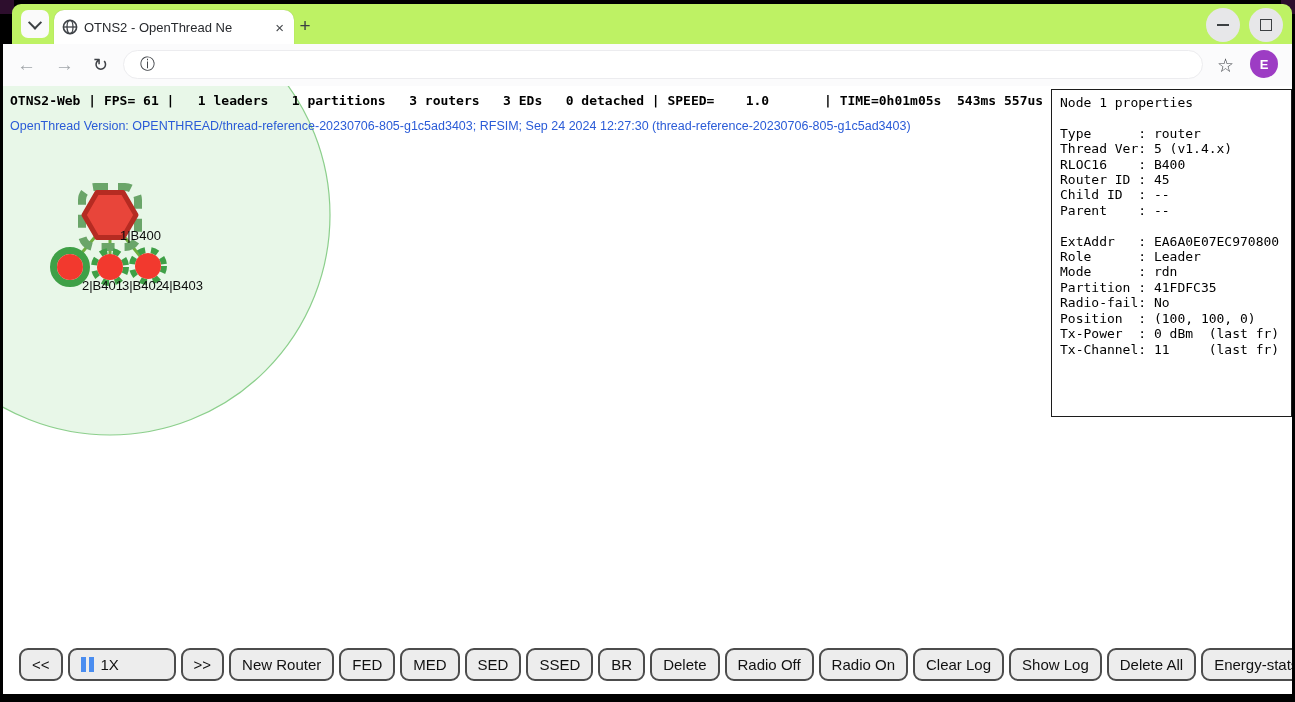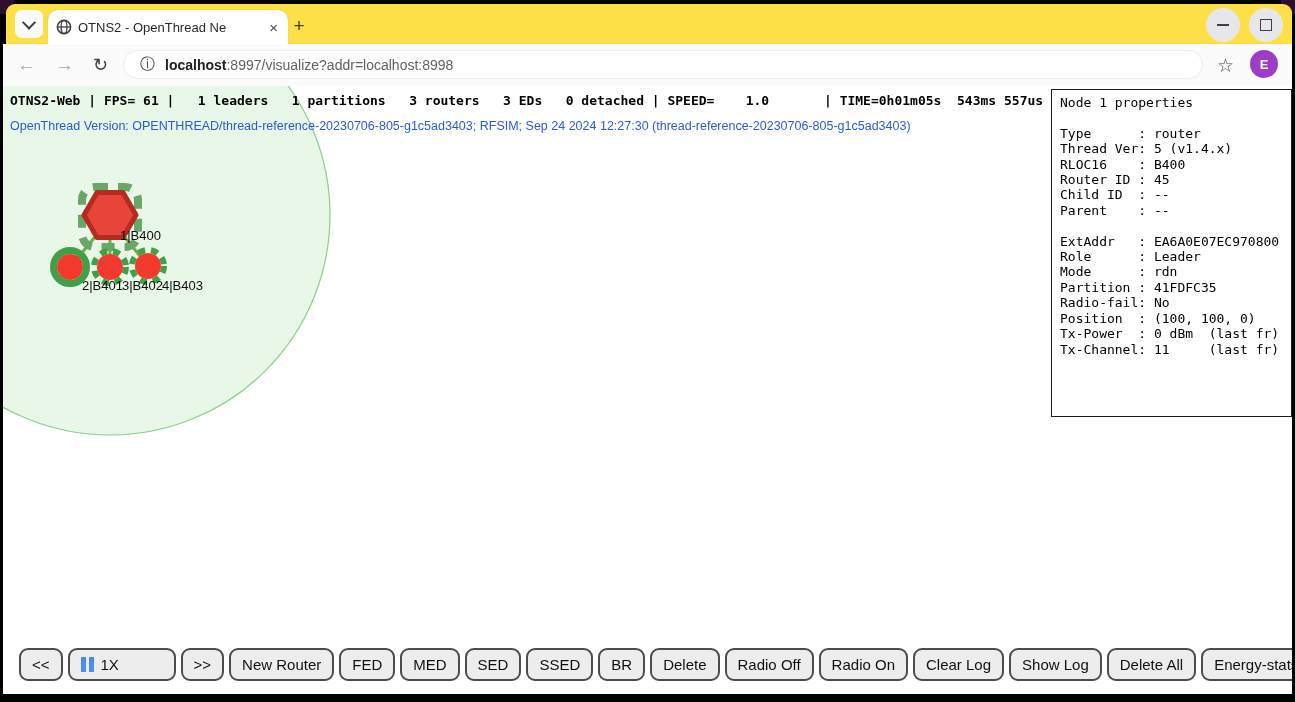--- a/index.html
+++ b/index.html
@@ -5,22 +5,22 @@
   html,body{margin:0;padding:0;}
   body{
     width:1295px;height:702px;position:relative;overflow:hidden;
     background:#000;font-family:"Liberation Sans",sans-serif;
     -webkit-font-smoothing:antialiased;
   }
   
   .corner{position:absolute;width:14px;height:14px;background:#2d0e2d;top:0;}
   .corner.left{left:0;} .corner.right{right:0;}
   .tabstrip{
-    position:absolute;left:6px;right:3px;top:4px;height:48px;
-    background:#fde047;border-radius:9px 9px 0 0;
+    position:absolute;left:12px;right:3px;top:4px;height:48px;
+    background:#bef264;border-radius:9px 9px 0 0;
   }
   .tab-search{
     position:absolute;left:9px;top:6px;width:28px;height:28px;border-radius:7px;
     background:#fafafa;display:flex;align-items:center;justify-content:center;cursor:pointer;
   }
   .chev{width:8px;height:8px;border-left:2px solid #3c4043;border-bottom:2px solid #3c4043;
     transform:rotate(-45deg) translate(1px,-1px);}
   .tab{
     position:absolute;left:42px;top:6px;width:224px;height:34px;background:#fff;
     border-radius:10px 10px 0 0;display:flex;align-items:center;padding:0 8px;
@@ -127,21 +127,20 @@
     <span class="glyph-square"></span>
   </div>
 </div>
 
 <div class="navbar">
   <span class="navbtn back">←</span>
   <span class="navbtn fwd">→</span>
   <span class="navbtn reload">↻</span>
   <div class="omnibox">
     <span class="info-ic">ⓘ</span>
-    <span class="url"><span class="host">localhost</span><span class="rest">:8997/visualize?addr=localhost:8998</span></span>
   </div>
   <span class="star">☆</span>
   <div class="avatar">E</div>
 </div>
 
 <div class="content">
 
   <svg class="topo-svg" width="1289" height="608" viewBox="0 0 1289 608">
 
     <circle cx="107" cy="129" r="220" fill="#e8f7e8" stroke="#8ccf8c" stroke-width="1.2"></circle>

